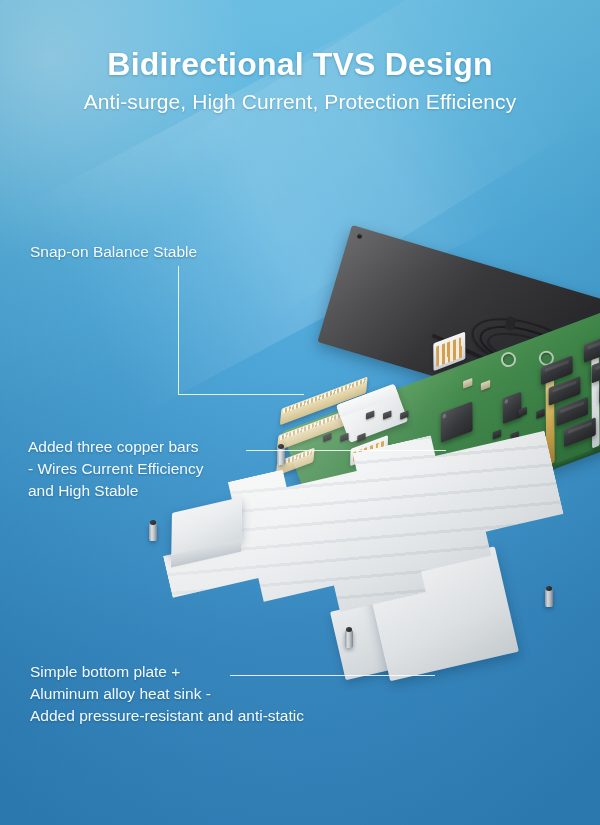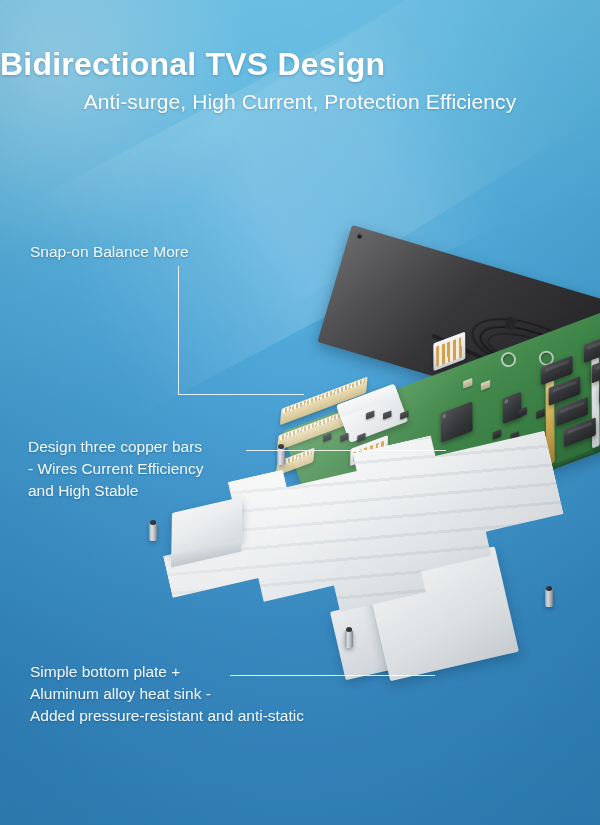--- a/index.html
+++ b/index.html
@@ -21,21 +21,21 @@
     background:radial-gradient(ellipse at 30% 30%,rgba(255,255,255,.30),rgba(255,255,255,0) 68%);}
   .streak.s2{left:60px;top:90px;width:420px;height:240px;transform:rotate(-28deg);
     background:linear-gradient(90deg,rgba(255,255,255,0),rgba(255,255,255,.16),rgba(255,255,255,0));}
   .streak.s3{left:180px;top:40px;width:380px;height:200px;transform:rotate(-32deg);
     background:linear-gradient(90deg,rgba(255,255,255,0),rgba(255,255,255,.10),rgba(255,255,255,0));}
   .vig{position:absolute;inset:0;pointer-events:none;
     background:radial-gradient(ellipse at 50% 38%,rgba(255,255,255,.07),rgba(0,0,0,.10) 95%);}
 
   
   .title{
-    position:absolute;left:0;right:0;top:46px;
+    position:absolute;left:0;right:0;top:46px;text-align:center;
     font-size:32px;font-weight:bold;color:#ffffff;letter-spacing:.2px;
     text-shadow:0 1px 3px rgba(0,60,100,.30);
   }
   .subtitle{
     position:absolute;left:0;right:0;top:90px;text-align:center;
     font-size:21px;font-weight:normal;color:#ffffff;letter-spacing:.1px;
     text-shadow:0 1px 2px rgba(0,60,100,.25);
   }
 
   
@@ -318,25 +318,25 @@
 
   <div class="title">Bidirectional TVS Design</div>
   <div class="subtitle">Anti-surge, High Current, Protection Efficiency</div>
 
   <div class="leader v" id="leader-wires-v"></div>
   <div class="leader h" id="leader-wires-h"></div>
   <div class="leader h" id="leader-copper"></div>
   <div class="leader h" id="leader-plate"></div>
 
   <div class="callout" id="callout-wires">
-    <span class="ln">Snap-on Balance More</span>
+    <span class="ln">Snap-on Balance Stable</span>
   </div>
 
   <div class="callout" id="callout-copper">
-    <span class="ln">Design three copper bars</span>
+    <span class="ln">Added three copper bars</span>
     <span class="ln">- Wires Current Efficiency</span>
     <span class="ln"> and High Stable</span>
   </div>
 
   <div class="callout" id="callout-plate">
     <span class="ln">Simple bottom plate +</span>
     <span class="ln">Aluminum alloy heat sink -</span>
     <span class="ln">Added pressure-resistant and anti-static</span>
   </div>
 

